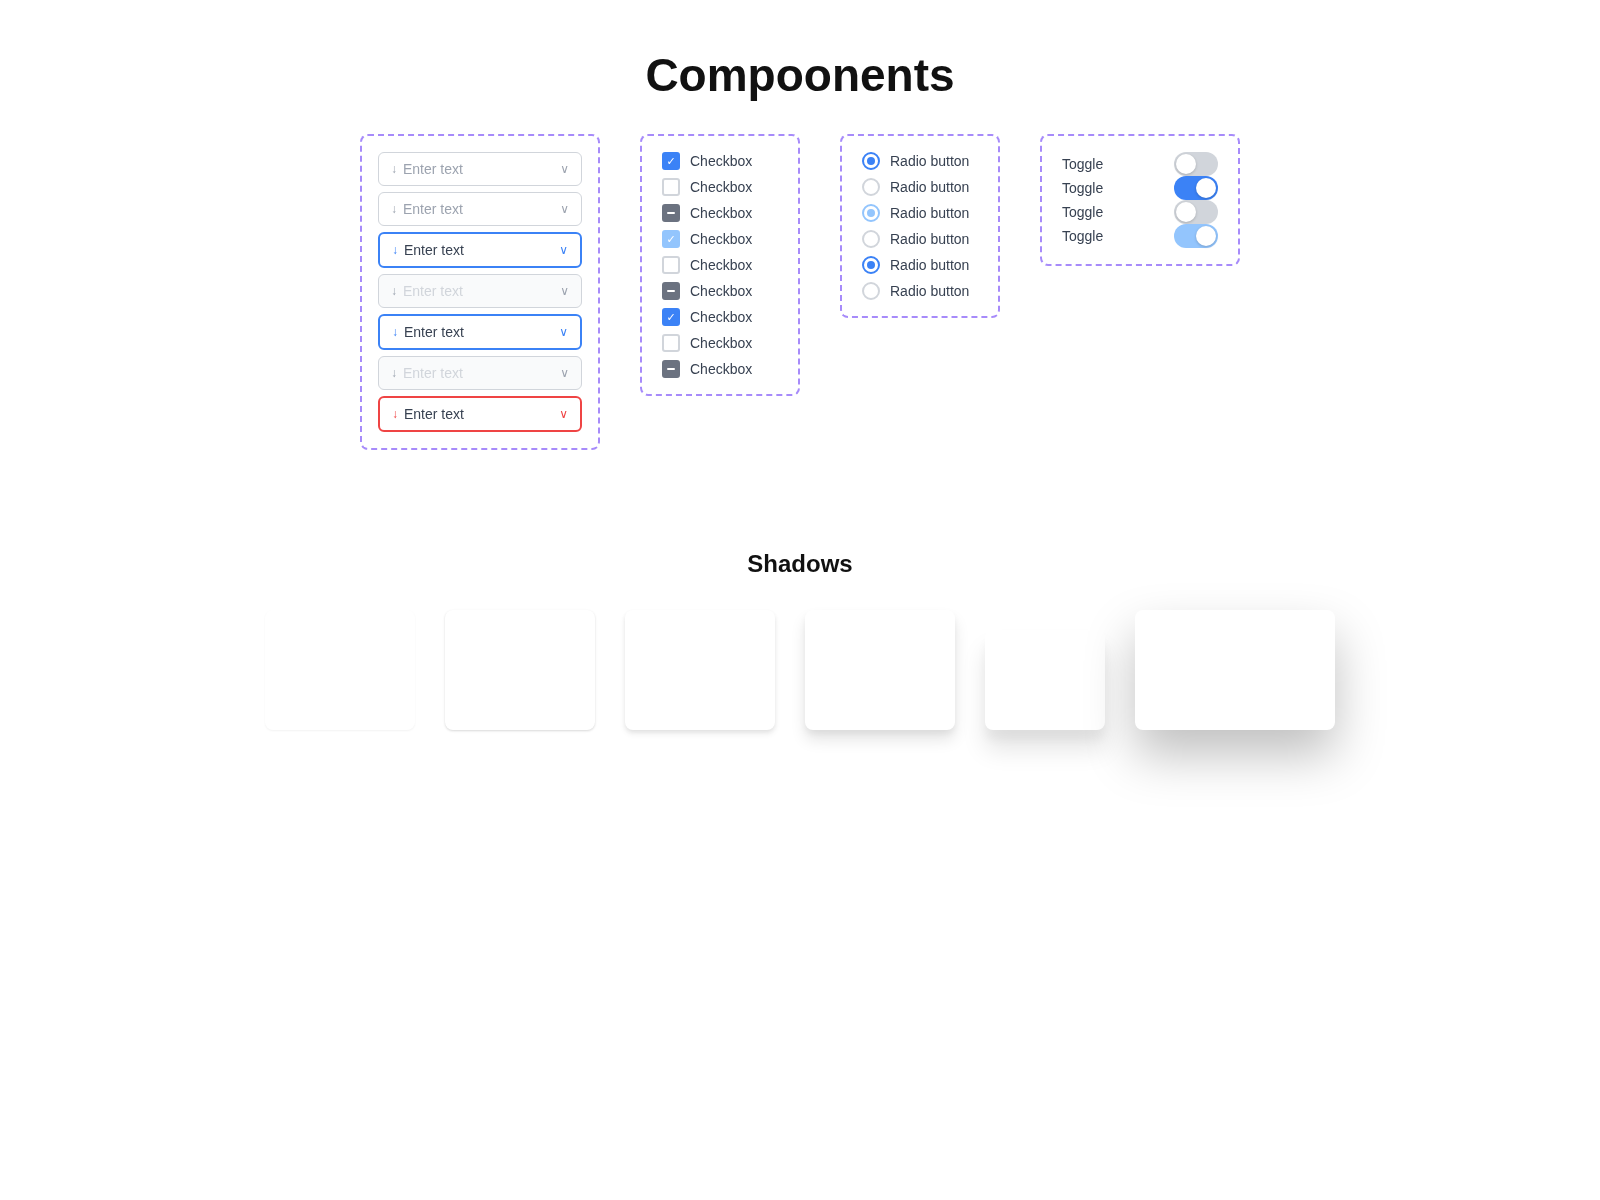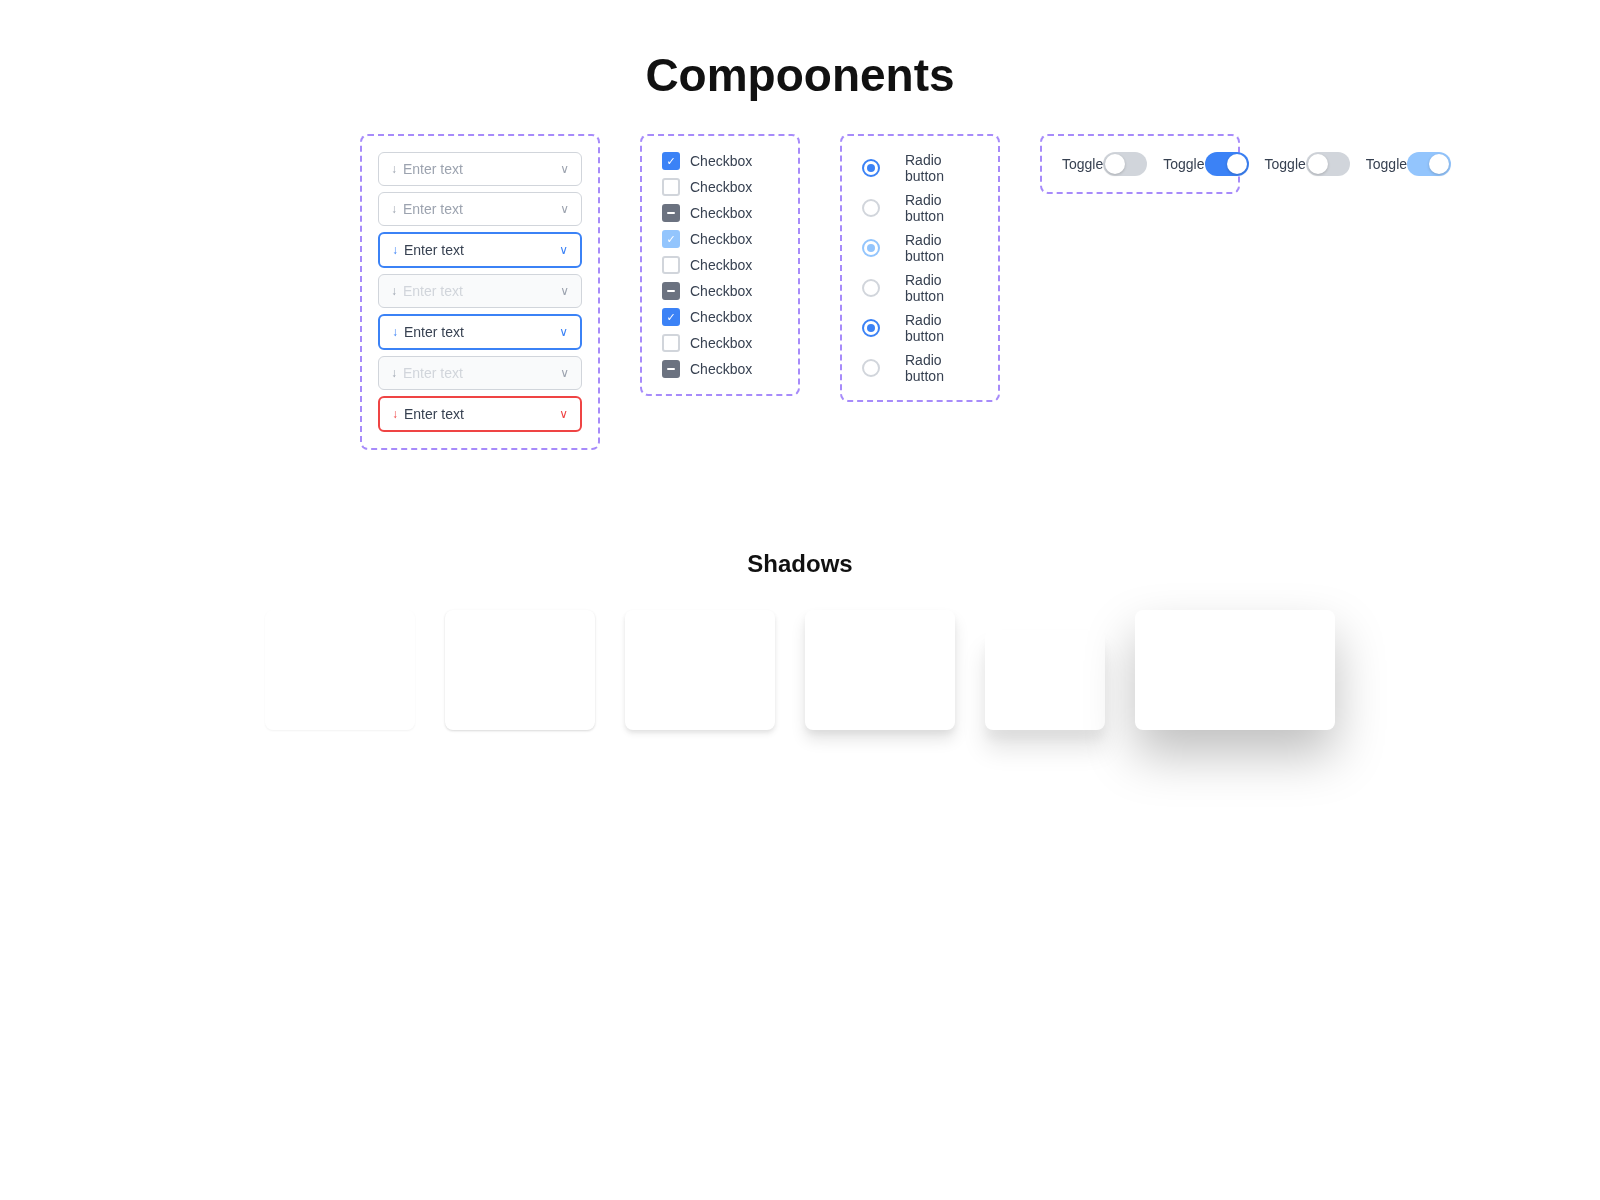--- a/index.html
+++ b/index.html
@@ -166,21 +166,21 @@
       width: 160px;
       display: flex;
       flex-direction: column;
       gap: 8px;
       padding: 16px 20px;
     }
 
     .radio-row {
       display: flex;
       align-items: center;
-      gap: 25px;
+      gap: 10px;
       font-size: 14px;
       color: #374151;
       cursor: pointer;
     }
 
     .radio-outer {
       width: 18px;
       height: 18px;
       border-radius: 50%;
       border: 2px solid #d1d5db;
@@ -205,21 +205,22 @@
       border-radius: 50%;
     }
 
     .radio-inner.blue { background: #3b82f6; }
     .radio-inner.light { background: #93c5fd; }
 
     
     .toggle-panel {
       width: 200px;
       display: flex;
-      gap: 16px;
+      flex-direction: column;
+      gap: 0;
       padding: 16px 20px;
     }
 
     .toggle-row {
       display: flex;
       align-items: center;
       justify-content: space-between;
       font-size: 14px;
       color: #374151;
     }

